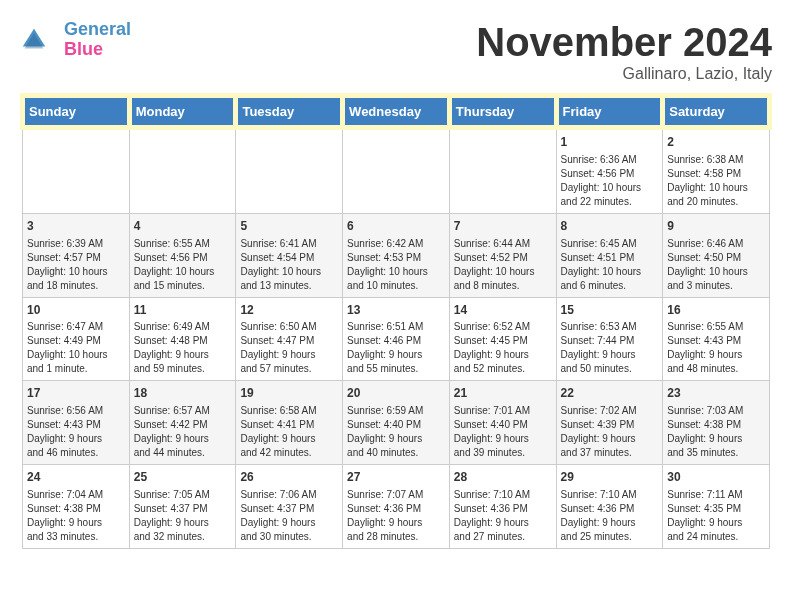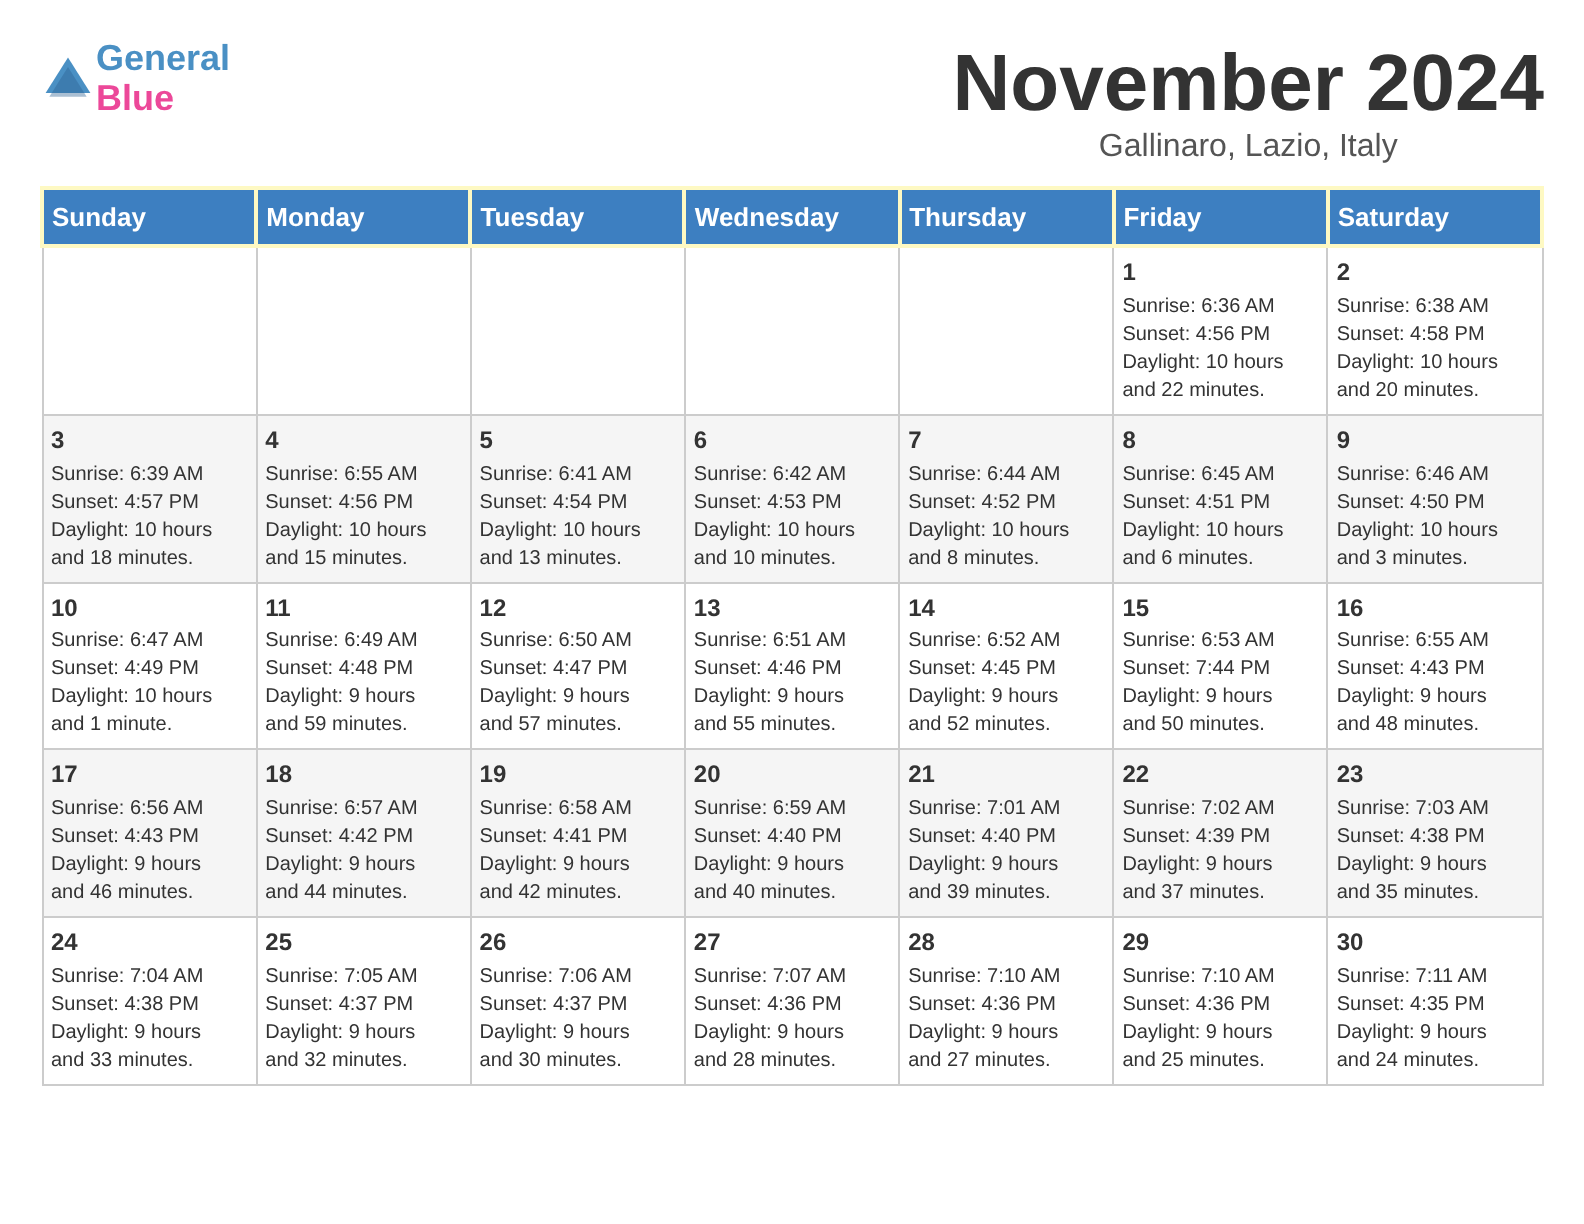--- a/index.html
+++ b/index.html
@@ -12,21 +12,21 @@
     }
     .header {
       display: flex;
       justify-content: space-between;
       align-items: flex-start;
       margin-bottom: 10px;
     }
     .logo {
       display: flex;
       align-items: center;
-      gap: 0;
+      gap: 16px;
     }
     .logo-text {
       font-size: 18px;
       font-weight: bold;
       color: #333;
       line-height: 1.1;
     }
     .logo-text span {
       color: #4a90c4;
     }
@@ -38,37 +38,36 @@
       text-align: right;
     }
     .month-title {
       font-size: 40px;
       font-weight: bold;
       color: #333;
     }
     .location {
       font-size: 16px;
       color: #555;
-      text-align: center;
     }
     table {
       width: 100%;
       border-collapse: collapse;
       font-size: 11px;
     }
     thead tr {
       background-color: #3d7fc1;
       color: white;
     }
     thead th {
       padding: 6px 4px;
       text-align: left;
       font-size: 13px;
       font-weight: bold;
-      border: 2px solid #fef9c3;
+      border: 5px solid #fef9c3;
     }
     tbody tr {
       vertical-align: top;
     }
     tbody td {
       border: 1px solid #ccc;
       padding: 4px;
       height: 80px;
       width: calc(100% / 7);
       color: #333;

